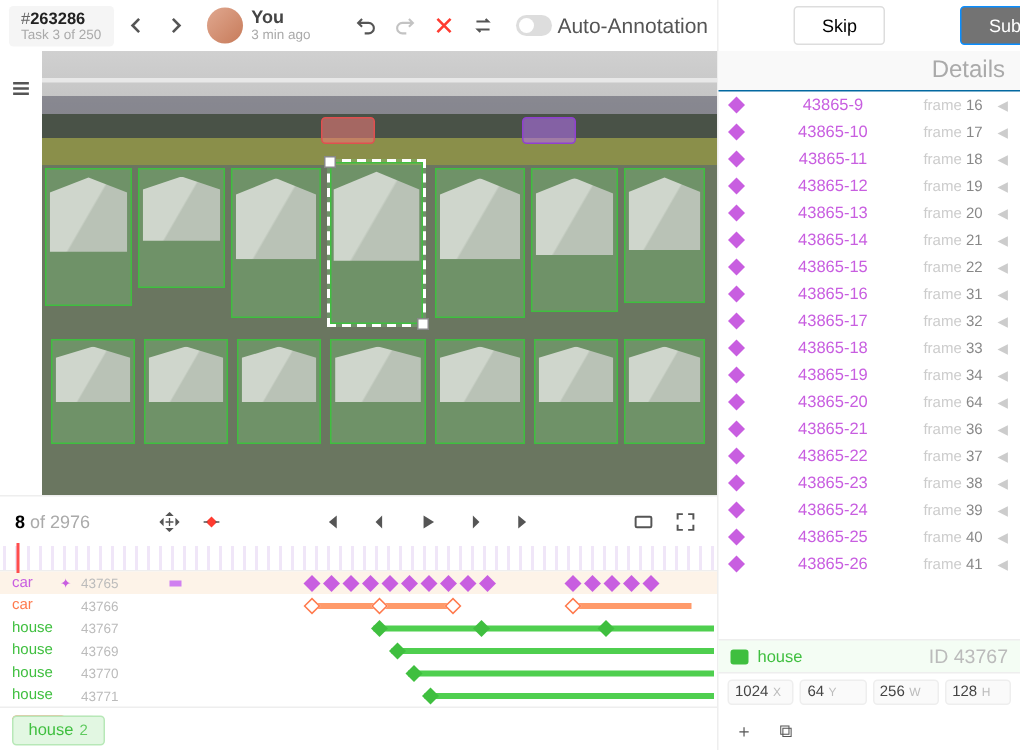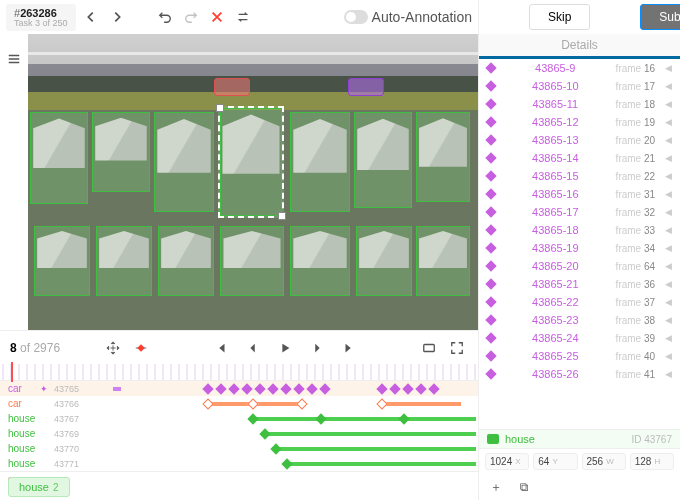--- a/index.html
+++ b/index.html
@@ -77,32 +77,32 @@
 
   
   .chips { display: flex; gap: 6px; padding: 5px 8px; border-top: 1px solid #eee; }
   .chip { padding: 3px 10px; border-radius: 3px; font-size: 11px; display: inline-flex; gap: 4px; align-items: center; }
   .chip .n { opacity: .8; font-size: 10px; }
   .chip.blank { background: #f0f0f0; color: #888; }
   .chip.car { background: #ff7a4d; color: #fff; }
   .chip.house { background: #e2f7e2; color: #3fbf3f; border: 1px solid #b7e8b7; }
 
   
-  .details-hdr { font-size: 12px; color: #aaa; text-align: center; padding: 4px 10px; background: #f9f9f9; border-bottom: 3px solid #0369a1; }
+  .details-hdr { font-size: 16px; color: #aaa; text-align: right; padding: 4px 10px; background: #f9f9f9; border-bottom: 1px solid #0369a1; }
   .obj-list { flex: 1; overflow-y: auto; text-align: center; }
   .obj-row { display: flex; align-items: center; height: 18px; padding: 0 8px; font-size: 11px; gap: 6px; }
   .obj-row .dot { width: 8px; height: 8px; transform: rotate(45deg); background: #c85ee0; flex-shrink: 0; }
   .obj-row .name { color: #c85ee0; flex: 1; }
   .obj-row .fr { color: #ccc; font-size: 10px; }
   .obj-row .fr b { color: #888; font-weight: normal; }
   .obj-row .chev { color: #ccc; font-size: 9px; margin-left: 4px; }
   .sel-hdr { display: flex; align-items: center; padding: 3px 8px; gap: 6px; background: #f4fdf4; border-top: 1px solid #eee; }
   .sel-hdr .sw { width: 12px; height: 10px; background: #3fbf3f; border-radius: 2px; }
   .sel-hdr .nm { color: #3fbf3f; flex: 1; font-size: 11px; }
-  .sel-hdr .idtxt { font-size: 10px; color: #bbb; }
+  .sel-hdr .idtxt { font-size: 13px; color: #bbb; }
   .coords { display: flex; padding: 4px 6px; gap: 4px; border-top: 1px solid #eee; }
   .coords .cell { flex: 1; display: flex; align-items: center; background: #fafafa; border: 1px solid #eee; border-radius: 3px; padding: 2px 4px; font-size: 10px; }
   .coords .cell .k { color: #bbb; margin-left: 3px; font-size: 8px; }
   .mini-actions { display: flex; gap: 6px; padding: 2px 6px; color: #bbb; font-size: 12px; }
 
   .red { color: #ff3b30; }
 </style>
 </head>
 <body>
 
@@ -117,20 +117,27 @@
       <div class="ico-btn">
           <svg viewBox="0 0 16 16">
             <path d="M10 3l-5 5 5 5" fill="none" stroke="currentColor" stroke-width="2"></path>
           </svg>
         </div>
       <div class="ico-btn">
           <svg viewBox="0 0 16 16">
             <path d="M6 3l5 5-5 5" fill="none" stroke="currentColor" stroke-width="2"></path>
           </svg>
         </div>
+      <div class="user-block">
+        <div class="avatar"></div>
+        <div class="user-text">
+          <div style="font-weight:600">You</div>
+          <div class="sub">3 min ago</div>
+        </div>
+      </div>
       <div style="width:18px"></div>
       <div class="ico-btn">
           <svg viewBox="0 0 16 16">
             <path d="M5 3L2 6l3 3M2 6h8a4 4 0 010 8H7" fill="none" stroke="currentColor" stroke-width="1.6"></path>
           </svg>
         </div>
       <div class="ico-btn" style="opacity:.35">
           <svg viewBox="0 0 16 16">
             <path d="M11 3l3 3-3 3M14 6H6a4 4 0 000 8h3" fill="none" stroke="currentColor" stroke-width="1.6"></path>
           </svg>

